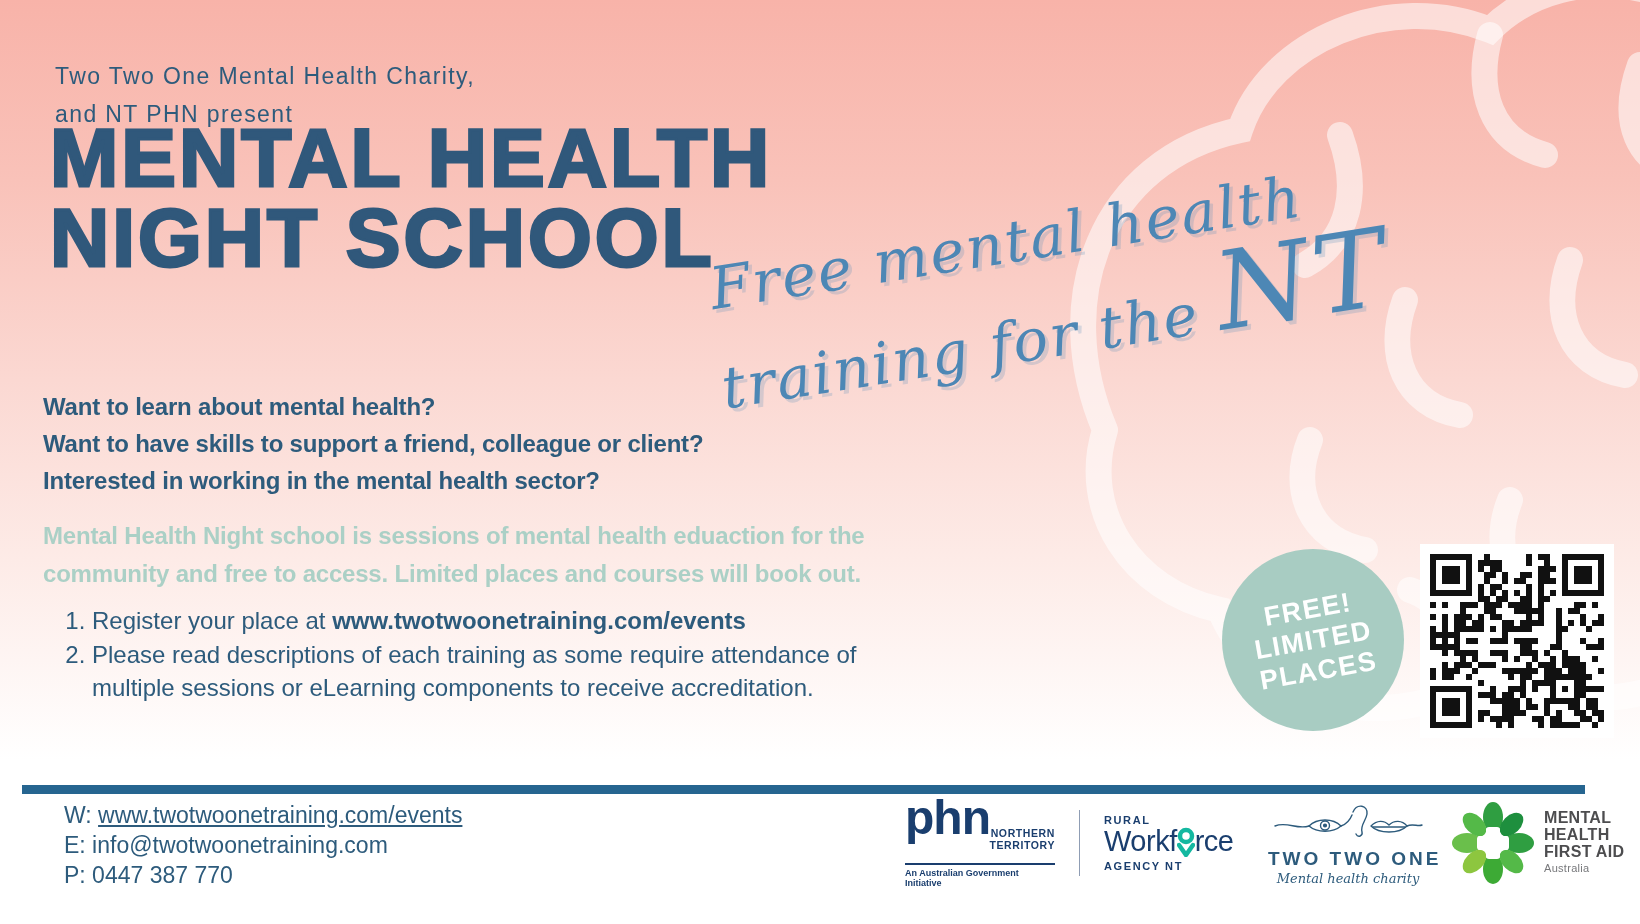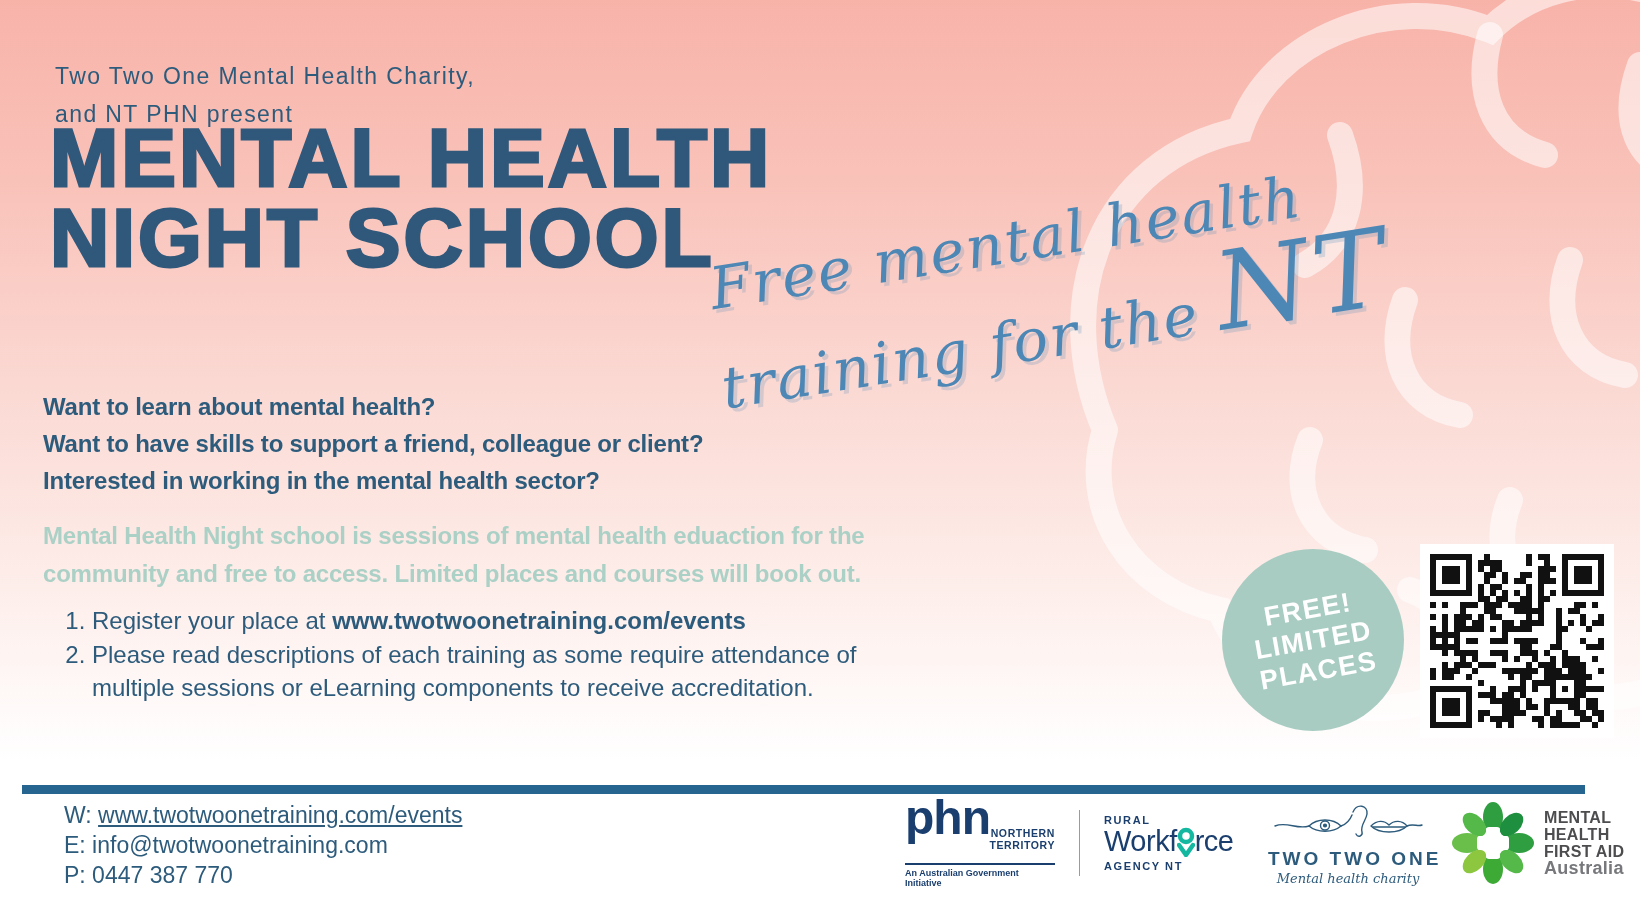--- a/index.html
+++ b/index.html
@@ -62,21 +62,21 @@
   .logo-wf{color:var(--phn-navy,#1a3e6e);width:140px;}
   .wf-top{font-size:11px;font-weight:bold;letter-spacing:1.6px;}
   .wf-main{font-size:29px;font-weight:normal;letter-spacing:-0.5px;line-height:30px;white-space:nowrap;}
   .wf-pin{display:inline-block;vertical-align:-6px;}
   .wf-bottom{font-size:11px;font-weight:bold;letter-spacing:1.6px;margin-top:-2px;}
   .logo-tto{color:var(--navy,#2d5b7c);text-align:center;width:160px;}
   .tto-name{font-size:19px;letter-spacing:3px;font-weight:bold;margin-top:2px;white-space:nowrap;}
   .tto-tag{font-family:"DejaVu Serif",serif;font-style:italic;font-size:13px;margin-top:1px;}
   .logo-mhfa{display:flex;align-items:center;gap:10px;}
   .mhfa-text{color:var(--mhfa-text,#4d4d4f);font-size:16px;font-weight:bold;line-height:17px;letter-spacing:0.3px;}
-  .mhfa-aus{font-weight:bold;color:#77787b;font-size:18px;}
+  .mhfa-aus{font-weight:normal;color:#77787b;font-size:11px;}
 </style>
 </head>
 <body>
 
 <div class="poster">
 
   <svg class="brain" width="720" height="820" viewBox="0 0 720 820">
     <g stroke="rgba(255,255,255,0.55)" stroke-width="26" fill="none" stroke-linecap="round">
       <path d="M95 470 C 40 340 90 200 230 170 C 260 80 380 30 480 70 C 560 -10 710 20 750 130 C 860 150 920 280 860 380 C 930 480 880 610 760 630 C 720 730 580 770 480 710 C 390 780 250 750 210 650 C 120 630 70 550 95 470"></path>
       <path d="M330 175 C 350 230 340 280 295 305"></path>

